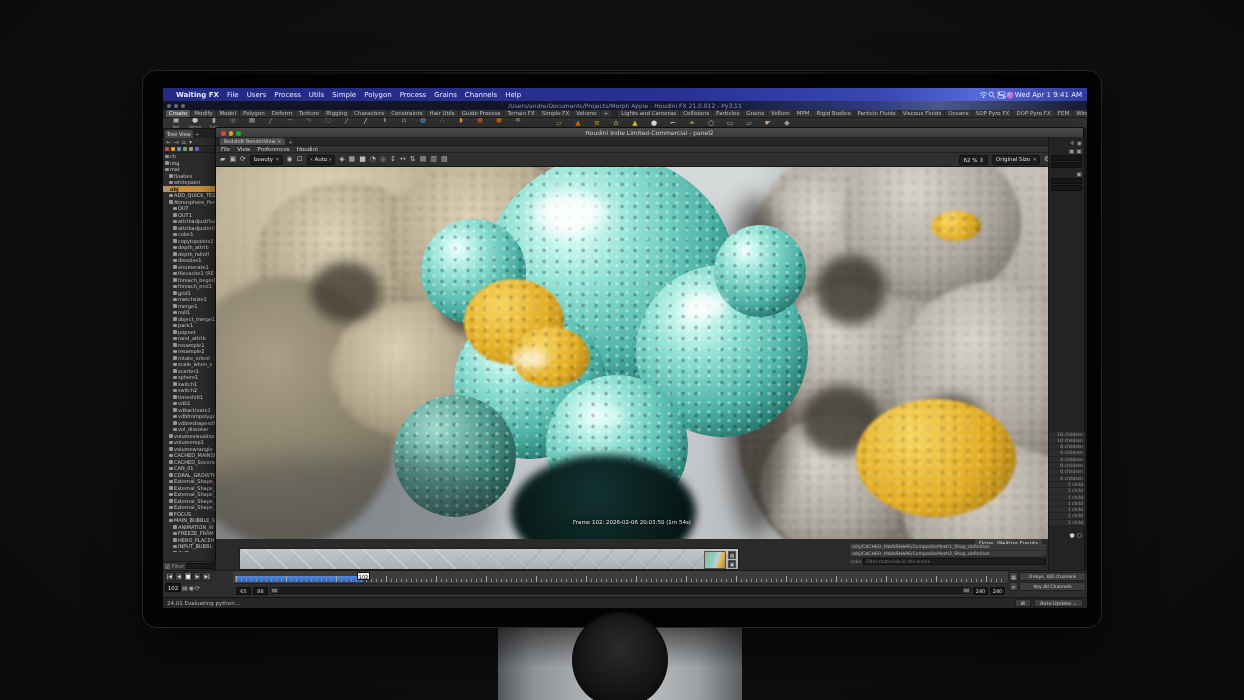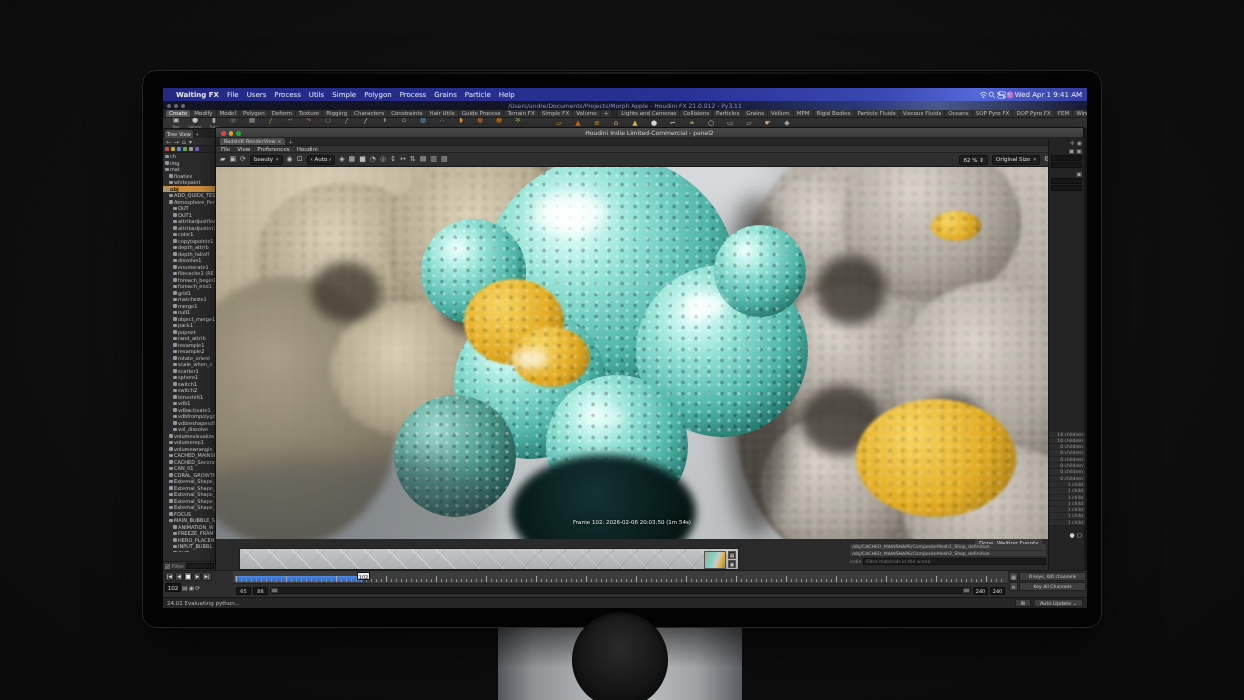--- a/index.html
+++ b/index.html
@@ -163,21 +163,21 @@
       <span id="mb-items" style="display:flex;gap:8px;">
           <span class="mbi b">Waiting FX</span>
           <span class="mbi">File</span>
           <span class="mbi">Users</span>
           <span class="mbi">Process</span>
           <span class="mbi">Utils</span>
           <span class="mbi">Simple</span>
           <span class="mbi">Polygon</span>
           <span class="mbi">Process</span>
           <span class="mbi">Grains</span>
-          <span class="mbi">Particle</span>
+          <span class="mbi">Channels</span>
           <span class="mbi">Help</span>
         </span>
       <span class="mb-right">
         <span class="mb-ic">
             <svg viewBox="0 0 10 8" width="9" height="8">
               <path d="M1 3 Q5 -1 9 3" stroke="#dfe2f5" fill="none" stroke-width="1"></path>
               <path d="M2.5 4.6 Q5 2.4 7.5 4.6" stroke="#dfe2f5" fill="none" stroke-width="1"></path>
               <circle cx="5" cy="6.4" r="1" fill="#dfe2f5"></circle>
             </svg>
           </span>

